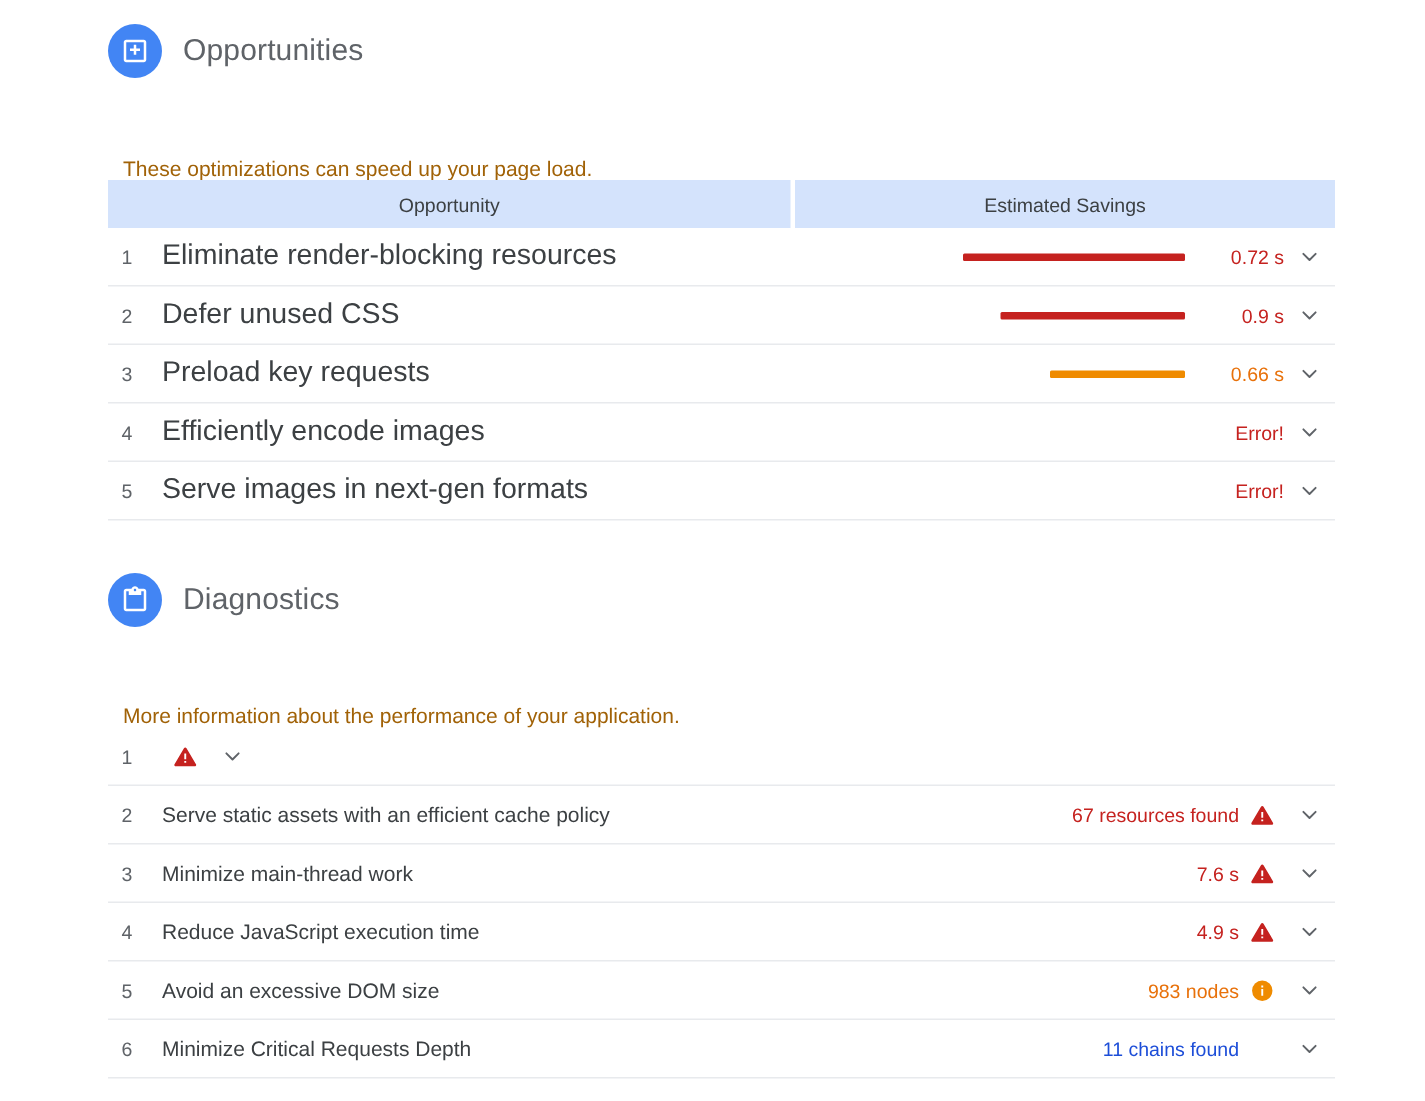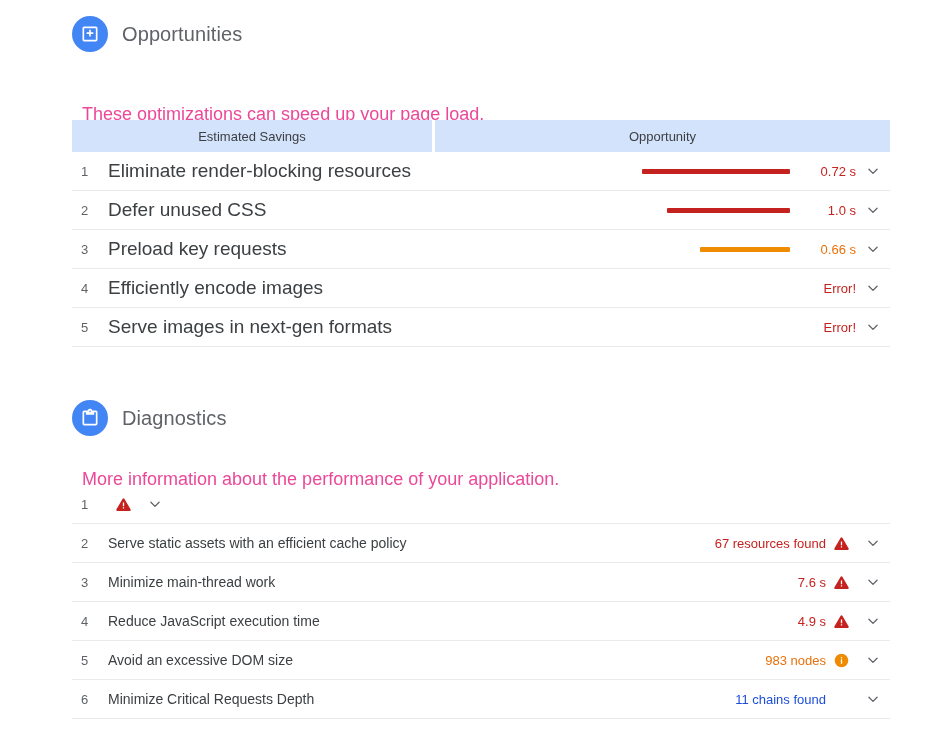--- a/index.html
+++ b/index.html
@@ -34,22 +34,22 @@
     flex: 0 0 auto;
   }
   .sect-icon svg { display: block; }
   .sect-title {
     font-size: 20px;
     color: #5f6368;
     font-weight: 400;
     letter-spacing: .1px;
   }
   .sect-desc {
-    font-size: 18px;
-    color: #ec4899;
+    font-size: 14px;
+    color: #a16207;
     margin-top: 26px;
   }
 
   
   .tbl { width: 818px; }
   .thead {
     display: flex;
     height: 32px;
     gap: 3px;
   }
@@ -138,21 +138,21 @@
     justify-content: center;
     flex: 0 0 auto;
   }
   .sicon.empty { }
 
   
   #opp-head  { position: absolute; left: 72px; top: 16px; }
   #opp-desc  { position: absolute; left: 82px; top: 78px; }
   #opp-table { position: absolute; left: 72px; top: 120px; }
 
-  #diag-head  { position: absolute; left: 72px; top: 400px; }
+  #diag-head  { position: absolute; left: 72px; top: 382px; }
   #diag-desc  { position: absolute; left: 82px; top: 443px; }
   #diag-table { position: absolute; left: 72px; top: 485px; }
   #diag-table .row .label { font-size: 14px; }
 </style>
 </head>
 <body>
 
 <div class="page">
 
   <div class="section-head" id="opp-head">
@@ -162,22 +162,22 @@
         <path fill="#ffffff" d="M13 7h-2v3H8v2h3v3h2v-3h3v-2h-3z"></path>
       </svg>
     </span>
     <span class="sect-title">Opportunities</span>
   </div>
 
   <div class="sect-desc" id="opp-desc">These optimizations can speed up your page load.</div>
 
   <div class="tbl" id="opp-table">
     <div class="thead">
+      <div class="th th-opp">Opportunity</div>
       <div class="th th-sav">Estimated Savings</div>
-      <div class="th th-opp">Opportunity</div>
     </div>
     <div id="opp-rows">
         <div class="row">
           <span class="idx">1</span>
           <span class="label">Eliminate render-blocking resources</span>
           <span class="right">
             <span class="bar-wrap">
               <span class="bar" style="width:148px;background:#c5221f"></span>
             </span>
             <span class="val red">0.72 s</span>
@@ -188,21 +188,21 @@
             </span>
           </span>
         </div>
         <div class="row">
           <span class="idx">2</span>
           <span class="label">Defer unused CSS</span>
           <span class="right">
             <span class="bar-wrap">
               <span class="bar" style="width:123px;background:#c5221f"></span>
             </span>
-            <span class="val red">1.0 s</span>
+            <span class="val red">0.9 s</span>
             <span class="chev">
               <svg width="14" height="14" viewBox="0 0 24 24">
                 <path fill="none" stroke="#5f6368" stroke-width="2.2" stroke-linecap="round" stroke-linejoin="round" d="M5 9l7 7 7-7"></path>
               </svg>
             </span>
           </span>
         </div>
         <div class="row">
           <span class="idx">3</span>
           <span class="label">Preload key requests</span>

